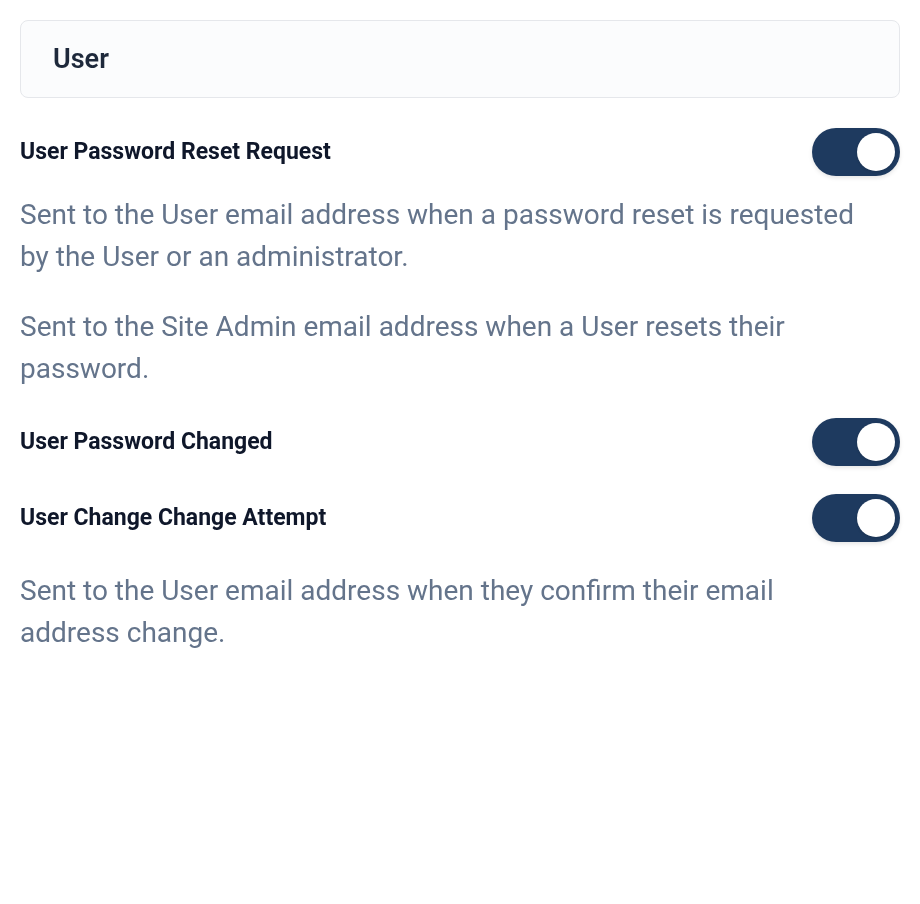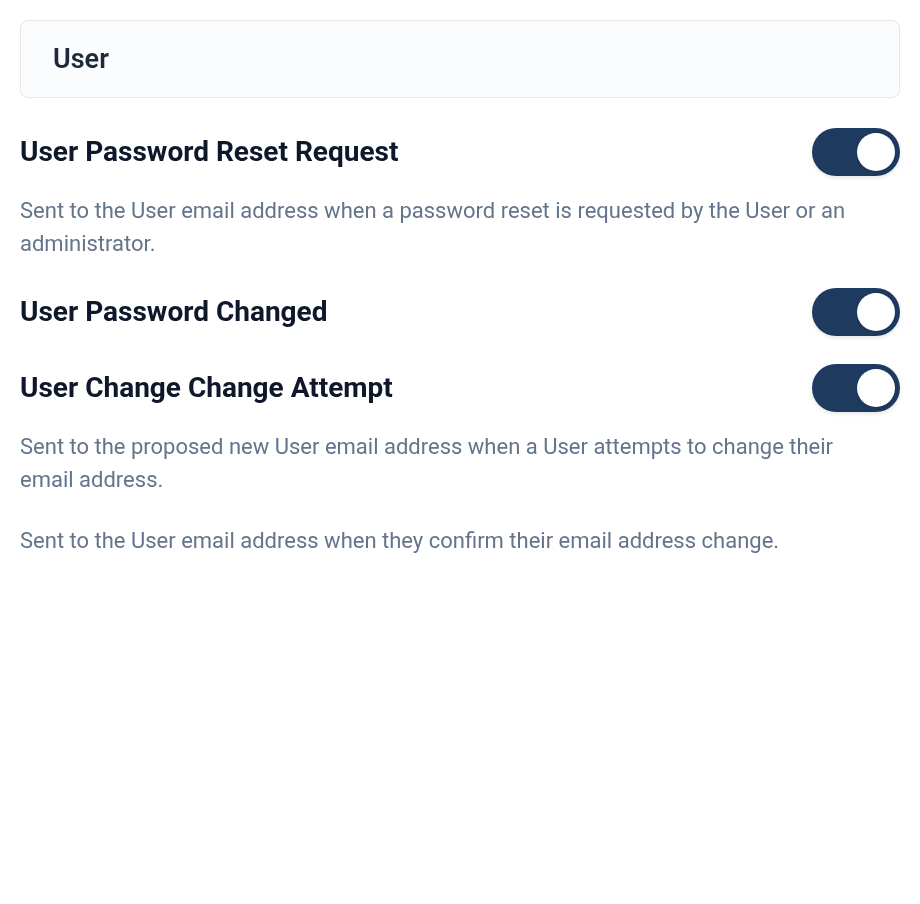--- a/index.html
+++ b/index.html
@@ -30,27 +30,27 @@
     .setting-row {
       margin-bottom: 28px;
     }
     .setting-header {
       display: flex;
       justify-content: space-between;
       align-items: center;
       margin-bottom: 18px;
     }
     .setting-title {
-      font-size: 28px;
+      font-size: 23px;
       font-weight: 700;
       color: #0f172a;
       line-height: 1.2;
     }
     .setting-description {
-      font-size: 22px;
+      font-size: 28px;
       color: #64748b;
       line-height: 1.5;
       padding-right: 40px;
     }
     .toggle {
       position: relative;
       width: 88px;
       height: 48px;
       background: #1e3a5f;
       border-radius: 24px;
@@ -79,32 +79,32 @@
 
 <div class="setting-row">
   <div class="setting-header">
     <div class="setting-title">User Password Reset Request</div>
     <div class="toggle"></div>
   </div>
   <div class="setting-description">Sent to the User email address when a password reset is requested by the User or an administrator.</div>
 </div>
 
 <div class="setting-row">
+  <div class="setting-description">Sent to the Site Admin email address when a User resets their password.</div>
 </div>
 
 <div class="setting-row">
   <div class="setting-header">
     <div class="setting-title">User Password Changed</div>
     <div class="toggle"></div>
   </div>
 </div>
 
 <div class="setting-row">
   <div class="setting-header">
     <div class="setting-title">User Change Change Attempt</div>
     <div class="toggle"></div>
   </div>
-  <div class="setting-description">Sent to the proposed new User email address when a User attempts to change their email address.</div>
 </div>
 
 <div class="setting-row">
   <div class="setting-description">Sent to the User email address when they confirm their email address change.</div>
 </div>
 
 </body></html>

